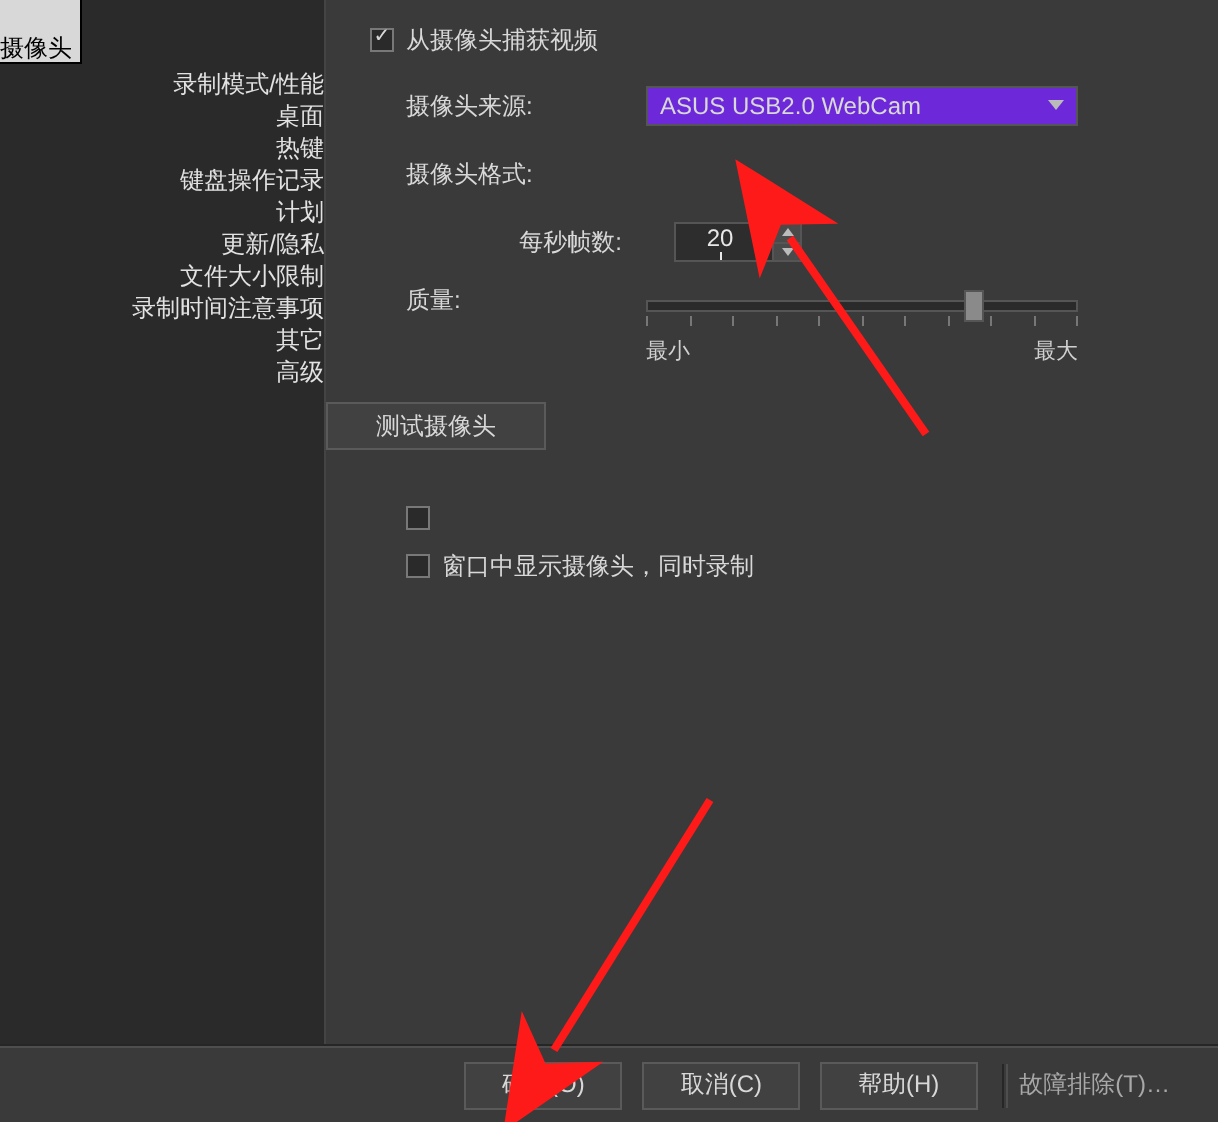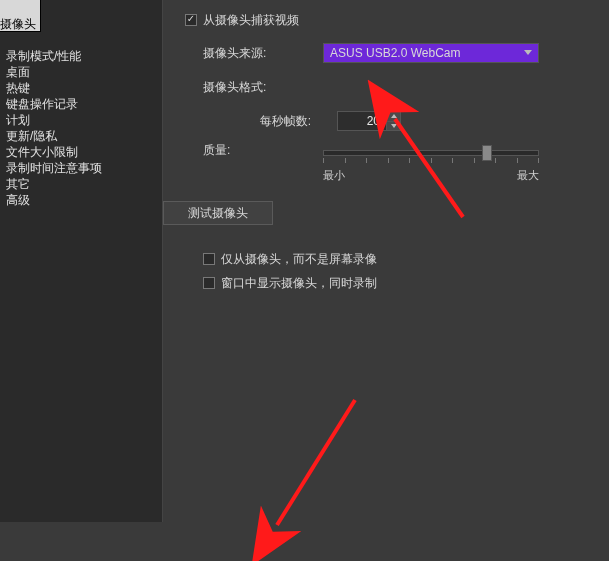--- a/index.html
+++ b/index.html
@@ -33,21 +33,22 @@
     color:#000;
     background:#d8d8d8;
     padding:17px 4px 0 0;
     line-height:14px;
     border:1px solid #000;
     border-top:none;
     margin-left:-1px;
   }
   .sidebar-list{
     display:flex;flex-direction:column;
-    margin-top:16px;
+    margin-top:2px;
+    align-items:flex-end;
   }
   .sidebar-item{
     padding:1px 0 1px 6px;
     color:#e2e2e2;
     line-height:14px;
     cursor:default;
   }
   
   .main{
     position:absolute;
@@ -111,20 +112,21 @@
   }
   .numbox{
     width:64px;height:20px;
     background:#2d2d2d;border:1px solid #555;
     color:#e8e8e8;
     box-sizing:border-box;
     position:relative;
     display:flex;align-items:center;justify-content:flex-end;
     padding-right:18px;
     margin-left:14px;
+    flex-direction:column;
   }
   .numbox .cursor{
     display:inline-block;width:1px;height:12px;background:#e8e8e8;margin-left:1px;
   }
   .spinner{
     position:absolute;right:0;top:0;width:14px;height:100%;
     display:flex;flex-direction:column;
   }
   .spin-btn{
     flex:1;background:#4a4a4a;border-left:1px solid #555;
@@ -272,30 +274,45 @@
     </div>
 
     <div style="margin-top:18px;margin-bottom:26px;">
       <div class="btn" style="min-width:110px;">
         <span>测试摄像头</span>
       </div>
     </div>
 
     <div class="check-row sub">
       <div class="checkbox"></div>
-      <span class="check-label">仅从摄像头，而不是屏幕录像</span>
     </div>
 
     <div class="check-row sub">
       <div class="checkbox"></div>
       <span class="check-label">窗口中显示摄像头，同时录制</span>
     </div>
 
   </div>
 
+  <div class="bottom-bar">
+    <div class="bottom-inner">
+      <div class="bottom-spacer"></div>
+      <div class="btn">
+        <span>确定(O)</span>
+      </div>
+      <div class="btn">
+        <span>取消(C)</span>
+      </div>
+      <div class="btn">
+        <span>帮助(H)</span>
+      </div>
+      <div class="bottom-divider"></div>
+      <span class="bottom-extra">故障排除(T)…</span>
+    </div>
+  </div>
 
   <svg class="arrow-svg" viewBox="0 0 609 561">
     <defs>
       <marker id="ah" markerWidth="14" markerHeight="12" refX="2" refY="6" orient="auto">
         <path d="M0,0 L14,6 L0,12 L4,6 Z" fill="#ff1a1a"></path>
       </marker>
     </defs>
     <line x1="463" y1="217" x2="395" y2="119" stroke="#ff1a1a" stroke-width="4" marker-end="url(#ah)"></line>
     <line x1="355" y1="400" x2="277" y2="525" stroke="#ff1a1a" stroke-width="4" marker-end="url(#ah)"></line>
   </svg>

